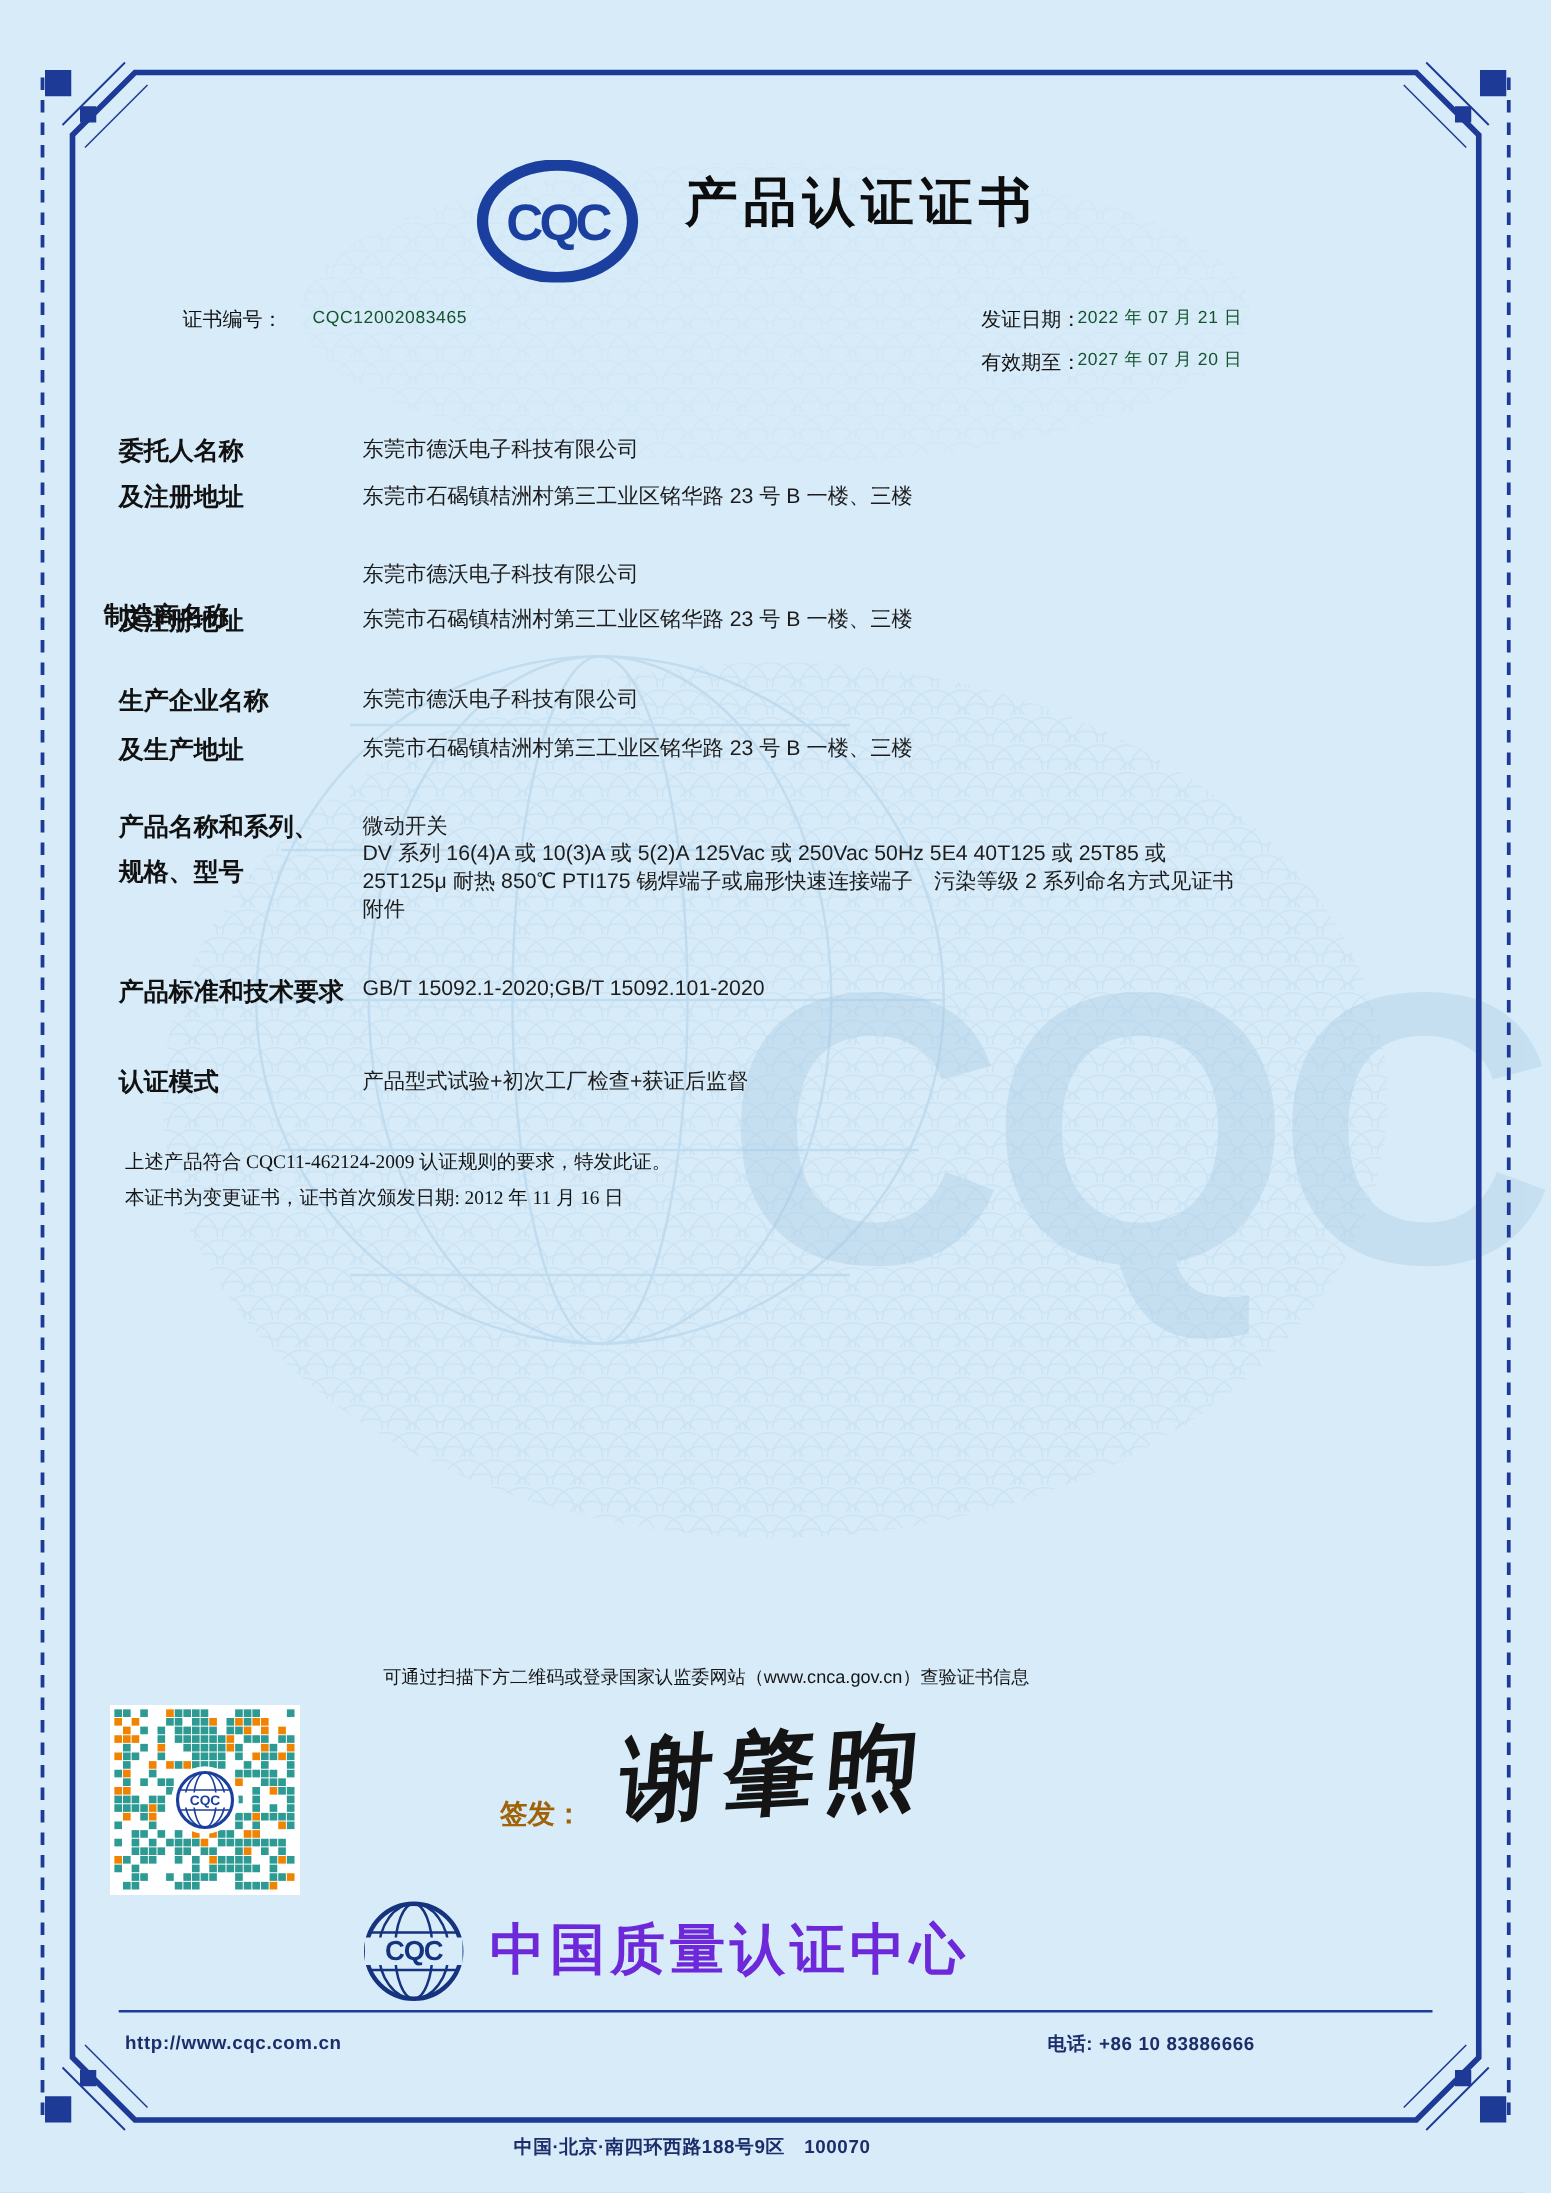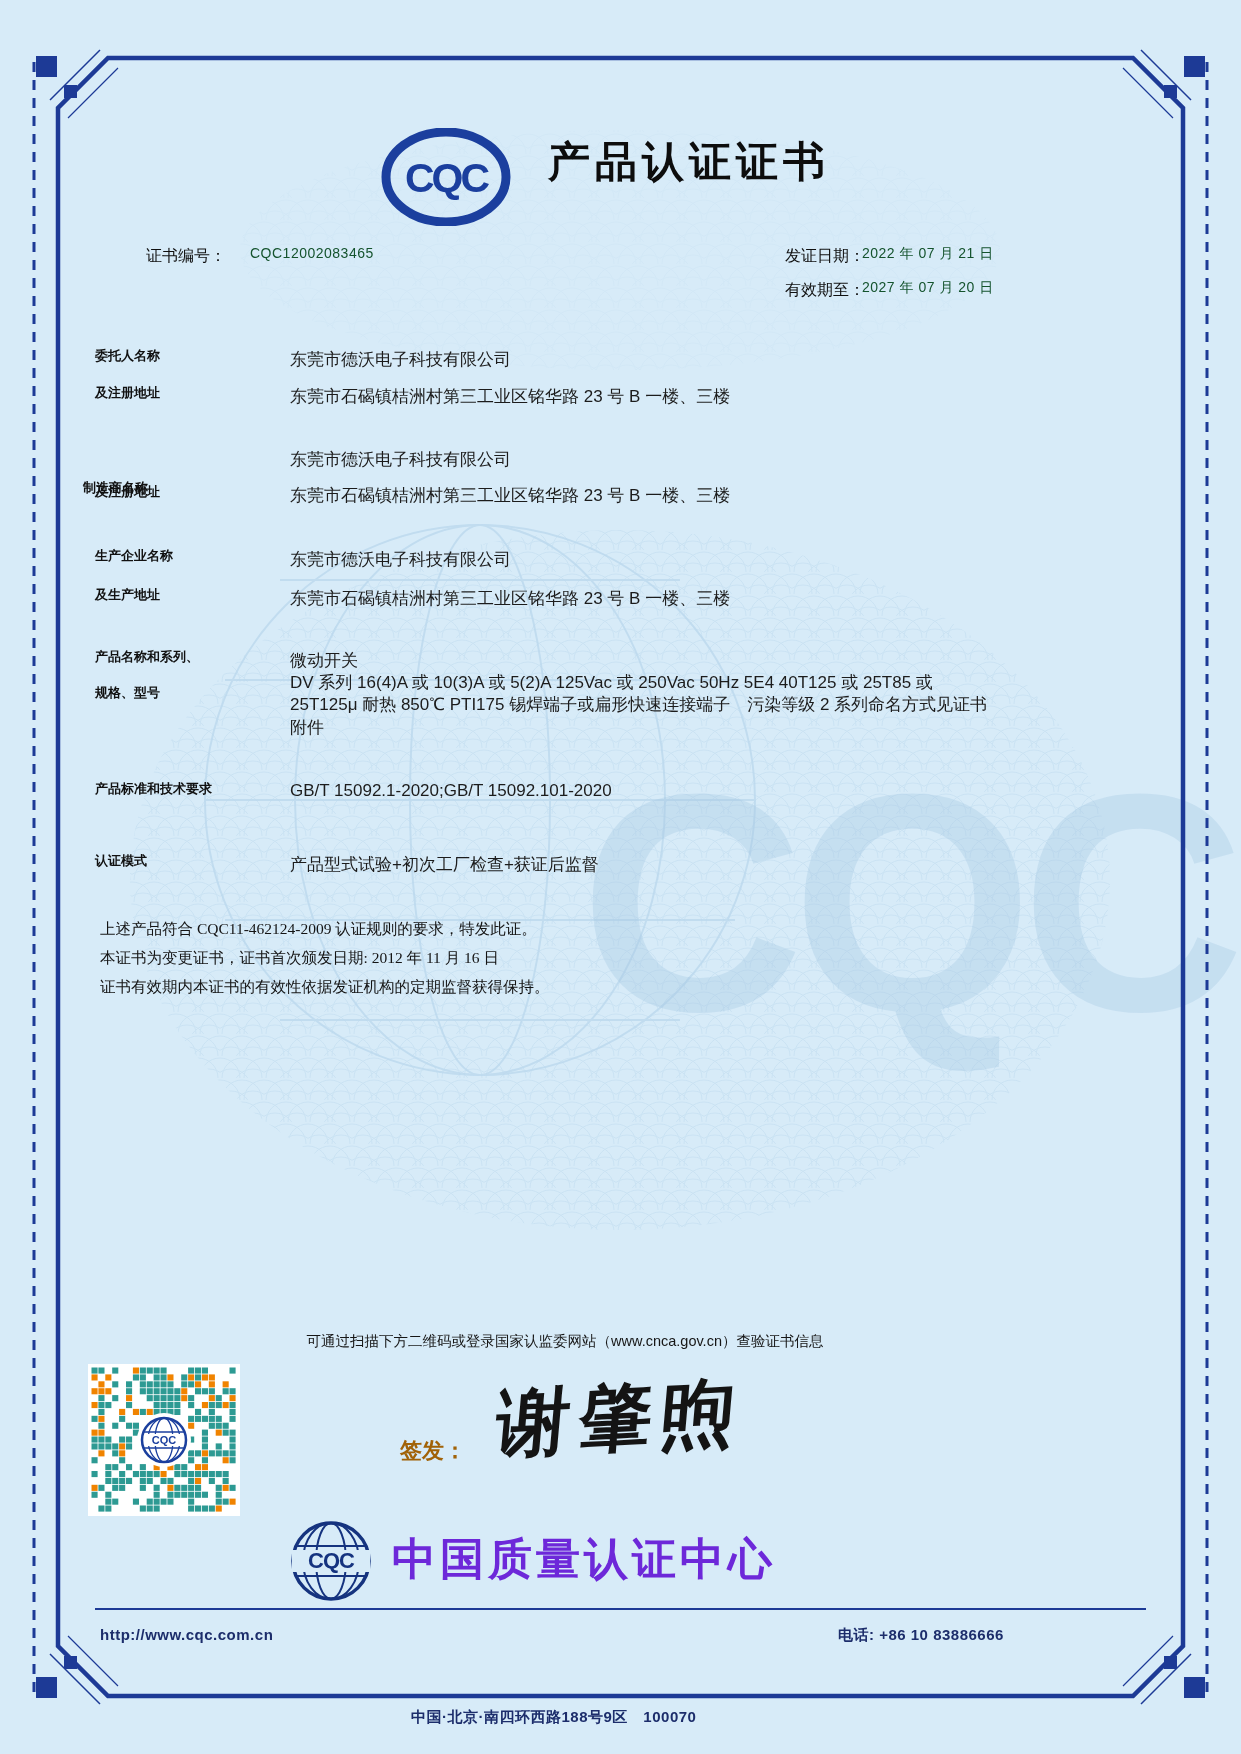--- a/index.html
+++ b/index.html
@@ -6,21 +6,21 @@
   .page{
     position:relative;
     width:1241px;height:1754px;
     background:#d7ebf8;
     font-family:"Liberation Sans", sans-serif;
     color:#171717;
     overflow:hidden;
     margin:0 auto;
   }
   .abs{position:absolute;white-space:nowrap;}
-  .lbl{font-weight:700;font-size:13px;color:#111;}
+  .lbl{font-weight:700;font-size:20px;color:#111;}
   .val{font-size:17px;color:#1c1c1c;}
   .meta-lbl{font-family:"Liberation Serif", serif;font-weight:400;font-size:16px;color:#101010;}
   .meta-val{font-size:14px;letter-spacing:.5px;color:#14532d;}
   .statement{font-family:"Liberation Serif", serif;font-size:15.5px;color:#141414;}
   .title{font-size:42px;font-weight:700;letter-spacing:5px;color:#0d0d0d;}
   .org-name{font-size:44px;font-weight:600;letter-spacing:4px;color:#6d28d9;}
   .footer-txt{font-size:15px;font-weight:600;color:#1c2d6b;letter-spacing:.5px;}
   .verify{font-size:14.5px;color:#161616;}
   .sig-label{font-family:"Liberation Serif", serif;font-weight:700;font-size:22px;color:#a16207;}
   .signature{
@@ -118,21 +118,20 @@
   <span class="abs val" style="left:290px;top:716px;">附件</span>
 
   <span class="abs lbl" style="left:95px;top:780px;">产品标准和技术要求</span>
   <span class="abs val" style="left:290px;top:781px;">GB/T 15092.1-2020;GB/T 15092.101-2020</span>
 
   <span class="abs lbl" style="left:95px;top:852px;">认证模式</span>
   <span class="abs val" style="left:290px;top:853px;">产品型式试验+初次工厂检查+获证后监督</span>
 
   <span class="abs statement" style="left:100px;top:919px;">上述产品符合 CQC11-462124-2009 认证规则的要求，特发此证。</span>
   <span class="abs statement" style="left:100px;top:948px;">本证书为变更证书，证书首次颁发日期: 2012 年 11 月 16 日</span>
-  <span class="abs statement" style="left:100px;top:977px;">证书有效期内本证书的有效性依据发证机构的定期监督获得保持。</span>
 
   <div class="abs verify" style="left:0;top:1332px;width:1130px;text-align:center;">可通过扫描下方二维码或登录国家认监委网站（www.cnca.gov.cn）查验证书信息</div>
 
   <svg class="abs" style="left:88px;top:1364px;" width="152" height="152" viewBox="0 0 152 152">
     <rect x="0" y="0" width="152" height="152" fill="#ffffff"></rect>
     <g id="qr-cells">
         <rect x="3.5" y="3.5" width="6.1000000000000005" height="6.1000000000000005" fill="#2d9a93"></rect>
         <rect x="10.4" y="3.5" width="6.1000000000000005" height="6.1000000000000005" fill="#2d9a93"></rect>
         <rect x="24.200000000000003" y="3.5" width="6.1000000000000005" height="6.1000000000000005" fill="#2d9a93"></rect>
         <rect x="44.900000000000006" y="3.5" width="6.1000000000000005" height="6.1000000000000005" fill="#f08300"></rect>

